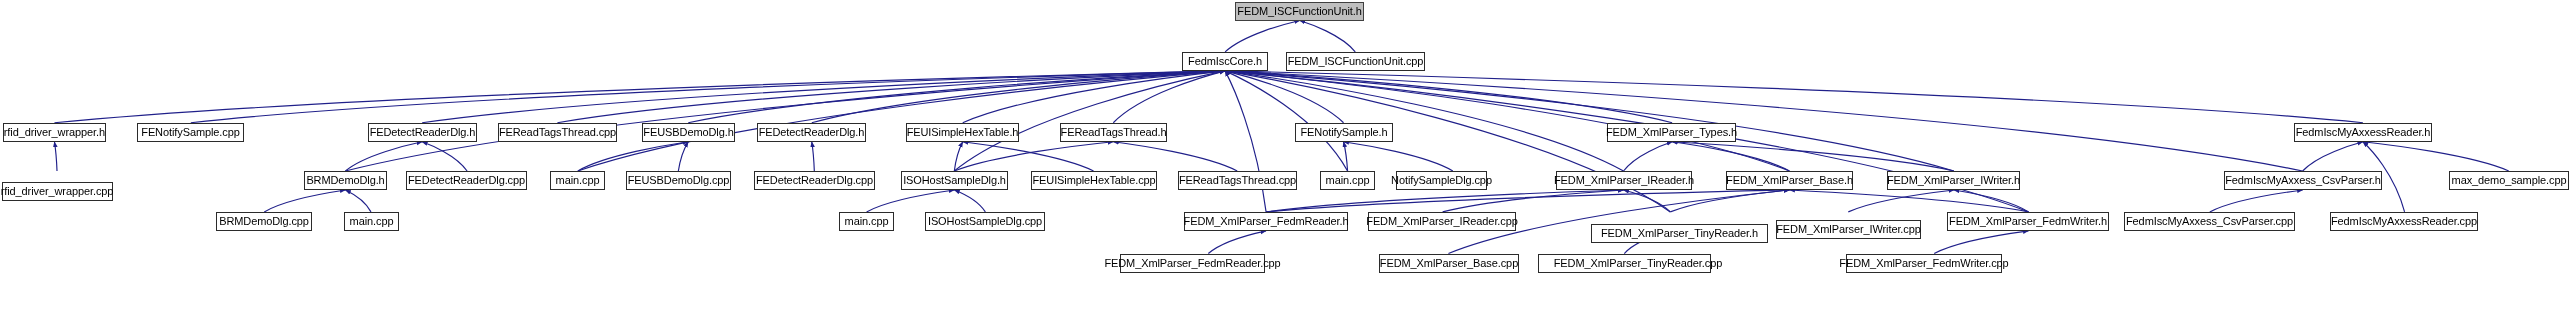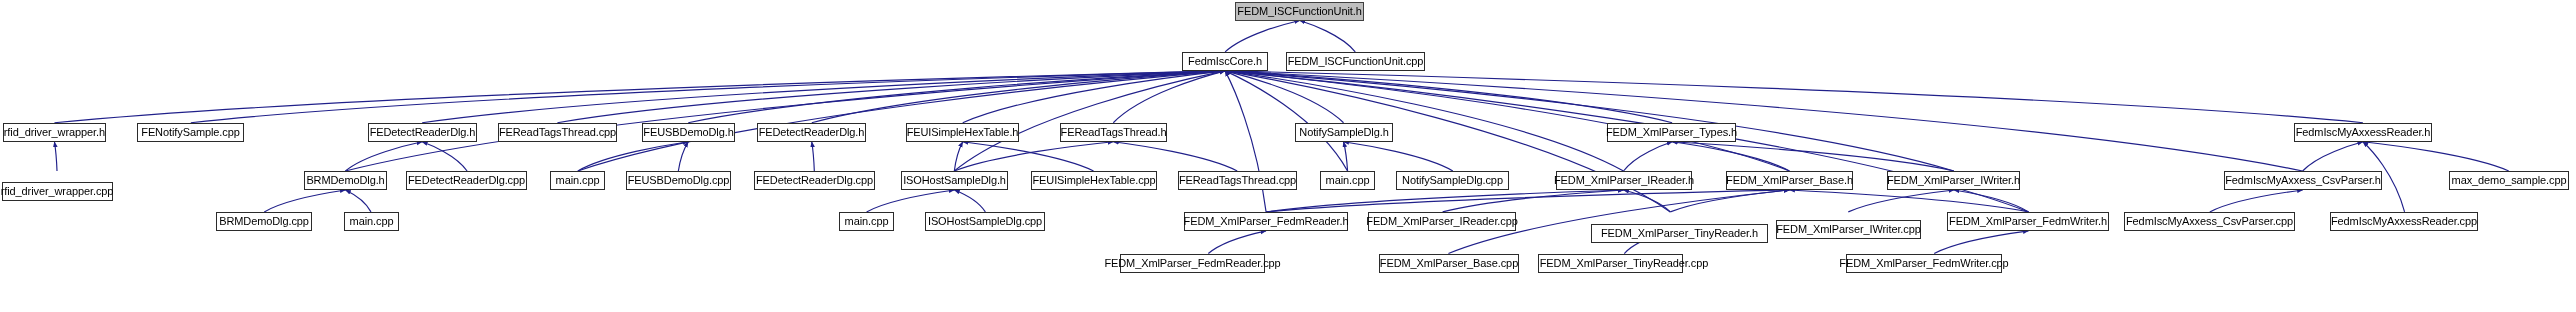--- a/index.html
+++ b/index.html
@@ -119,49 +119,49 @@
       <div class="node" style="left: 1182px; top: 52px; width: 86px;">FedmIscCore.h</div>
       <div class="node" style="left: 1286px; top: 52px; width: 139px;">FEDM_ISCFunctionUnit.cpp</div>
       <div class="node" style="left: 2.9px; top: 123px; width: 103px;">rfid_driver_wrapper.h</div>
       <div class="node" style="left: 137px; top: 123px; width: 107px;">FENotifySample.cpp</div>
       <div class="node" style="left: 368px; top: 123px; width: 109px;">FEDetectReaderDlg.h</div>
       <div class="node" style="left: 498px; top: 123px; width: 119px;">FEReadTagsThread.cpp</div>
       <div class="node" style="left: 642px; top: 123px; width: 93px;">FEUSBDemoDlg.h</div>
       <div class="node" style="left: 757px; top: 123px; width: 109px;">FEDetectReaderDlg.h</div>
       <div class="node" style="left: 906px; top: 123px; width: 113px;">FEUISimpleHexTable.h</div>
       <div class="node" style="left: 1060px; top: 123px; width: 107px;">FEReadTagsThread.h</div>
-      <div class="node" style="left: 1295px; top: 123px; width: 98px;">NotifySampleDlg.h</div>
+      <div class="node" style="left: 1295px; top: 123px; width: 98px;">FENotifySample.h</div>
       <div class="node" style="left: 1607px; top: 123px; width: 129px;">FEDM_XmlParser_Types.h</div>
       <div class="node" style="left: 2294px; top: 123px; width: 138px;">FedmIscMyAxxessReader.h</div>
       <div class="node" style="left: 1.5px; top: 182px; width: 111px;">rfid_driver_wrapper.cpp</div>
       <div class="node" style="left: 304px; top: 171px; width: 83px;">BRMDemoDlg.h</div>
       <div class="node" style="left: 406px; top: 171px; width: 121px;">FEDetectReaderDlg.cpp</div>
       <div class="node" style="left: 550px; top: 171px; width: 55px;">main.cpp</div>
       <div class="node" style="left: 626px; top: 171px; width: 105px;">FEUSBDemoDlg.cpp</div>
       <div class="node" style="left: 754px; top: 171px; width: 121px;">FEDetectReaderDlg.cpp</div>
       <div class="node" style="left: 901px; top: 171px; width: 107px;">ISOHostSampleDlg.h</div>
       <div class="node" style="left: 1031px; top: 171px; width: 126px;">FEUISimpleHexTable.cpp</div>
       <div class="node" style="left: 1178px; top: 171px; width: 119px;">FEReadTagsThread.cpp</div>
       <div class="node" style="left: 1320px; top: 171px; width: 55px;">main.cpp</div>
-      <div class="node" style="left: 1396px; top: 171px; width: 113px;">NotifySampleDlg.cpp</div>
+      <div class="node" style="left: 1396px; top: 171px; width: 91px;">NotifySampleDlg.cpp</div>
       <div class="node" style="left: 1556px; top: 171px; width: 136px;">FEDM_XmlParser_IReader.h</div>
       <div class="node" style="left: 1726px; top: 171px; width: 127px;">FEDM_XmlParser_Base.h</div>
       <div class="node" style="left: 1887px; top: 171px; width: 133px;">FEDM_XmlParser_IWriter.h</div>
       <div class="node" style="left: 2224px; top: 171px; width: 158px;">FedmIscMyAxxess_CsvParser.h</div>
       <div class="node" style="left: 2449px; top: 171px; width: 120px;">max_demo_sample.cpp</div>
       <div class="node" style="left: 216px; top: 212px; width: 96px;">BRMDemoDlg.cpp</div>
       <div class="node" style="left: 344px; top: 212px; width: 55px;">main.cpp</div>
       <div class="node" style="left: 839px; top: 212px; width: 55px;">main.cpp</div>
       <div class="node" style="left: 925px; top: 212px; width: 120px;">ISOHostSampleDlg.cpp</div>
       <div class="node" style="left: 1184px; top: 212px; width: 164px;">FEDM_XmlParser_FedmReader.h</div>
       <div class="node" style="left: 1368px; top: 212px; width: 148px;">FEDM_XmlParser_IReader.cpp</div>
       <div class="node" style="left: 1591px; top: 212px; width: 177px; margin-top: 12px;">FEDM_XmlParser_TinyReader.h</div>
       <div class="node" style="left: 1776px; top: 220px; width: 145px;">FEDM_XmlParser_IWriter.cpp</div>
       <div class="node" style="left: 1947px; top: 212px; width: 162px;">FEDM_XmlParser_FedmWriter.h</div>
       <div class="node" style="left: 2124px; top: 212px; width: 171px;">FedmIscMyAxxess_CsvParser.cpp</div>
       <div class="node" style="left: 2330px; top: 212px; width: 148px;">FedmIscMyAxxessReader.cpp</div>
       <div class="node" style="left: 1120px; top: 254px; width: 145px;">FEDM_XmlParser_FedmReader.cpp</div>
       <div class="node" style="left: 1379px; top: 254px; width: 140px;">FEDM_XmlParser_Base.cpp</div>
-      <div class="node" style="left: 1538px; top: 254px; width: 145px; padding-left: 32px;">FEDM_XmlParser_TinyReader.cpp</div>
+      <div class="node" style="left: 1538px; top: 254px; width: 173px; padding-left: 32px;">FEDM_XmlParser_TinyReader.cpp</div>
       <div class="node" style="left: 1846px; top: 254px; width: 156px;">FEDM_XmlParser_FedmWriter.cpp</div>
     </div>
 </div>
 
 
 </body></html>

